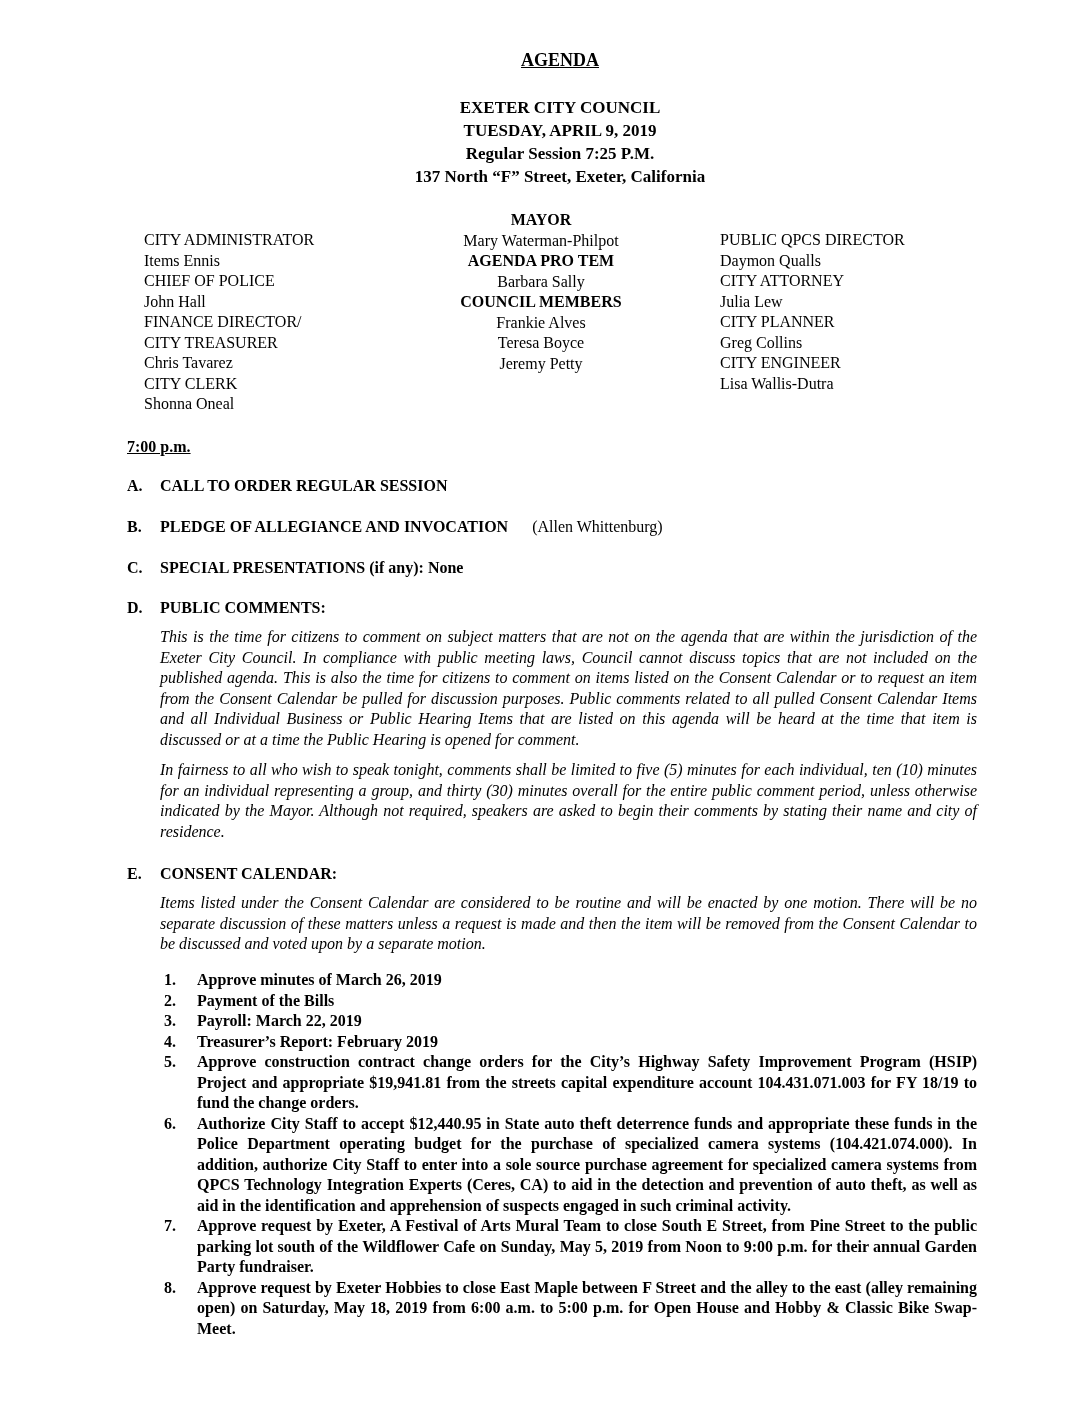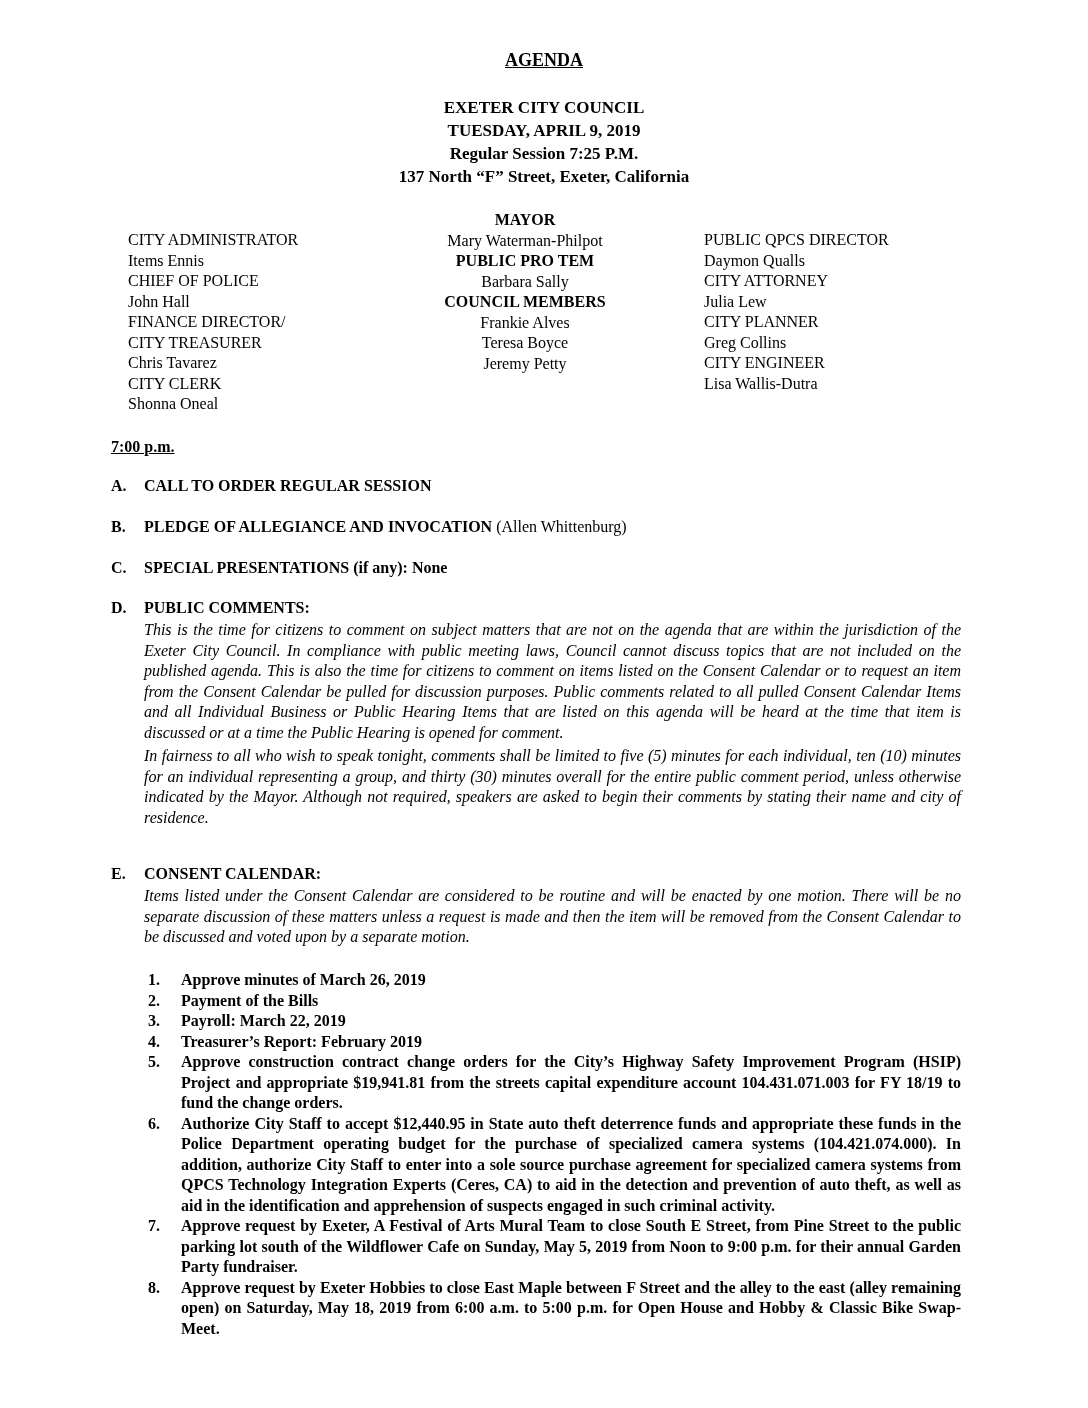--- a/index.html
+++ b/index.html
@@ -1,43 +1,43 @@
 <!DOCTYPE html>
 <html><head>
   <meta charset="utf-8">
   <style>
     html, body { margin: 0; padding: 0; background: #ffffff; }
     body {
       width: 1088px; height: 1408px; position: relative; overflow: hidden;
       font-family: "Liberation Serif", serif; color: #000; font-size: 16.5px;
     }
-    .page { position: absolute; left: 0; top: 0; width: 1000px; height: 1408px; }
+    .page { position: absolute; left: 16px; top: 0; width: 1000px; height: 1408px; }
     .title {
       position: absolute; top: 50px; left: 0; width: 1088px; text-align: center;
       font-weight: bold; font-size: 18px; text-decoration: underline;
     }
     .header-block {
       position: absolute; top: 96px; left: 0; width: 1088px; text-align: center;
       font-weight: bold; font-size: 17px; line-height: 23px;
     }
     .officials { position: absolute; top: 210px; left: 0; width: 1088px; line-height: 20.5px; font-size: 16px; }
     .col-left { position: absolute; left: 128px; top: 20px; }
     .col-mid { position: absolute; left: 375px; width: 300px; top: 0; text-align: center; }
     .col-right { position: absolute; left: 704px; top: 20px; }
     .bold { font-weight: bold; }
     .time-label {
       position: absolute; top: 438px; left: 111px; font-weight: bold; text-decoration: underline; font-size: 16px;
     }
     .section { position: absolute; left: 111px; width: 850px; font-size: 16px; }
     .section .letter { position: absolute; left: 0; top: 0; font-weight: bold; }
     .section .heading { margin-left: 33px; font-weight: bold; }
-    .section .heading .normal { font-weight: normal; }
+    .section .heading .normal { font-weight: normal; margin-left: 20px; }
     .section .para {
       margin-left: 33px; font-style: italic; line-height: 20.5px; text-align: justify;
-      margin-top: 3px;
+      margin-top: 10px;
     }
     .section .para + .para { }
     .items { position: absolute; left: 148px; top: 970px; width: 813px; font-size: 16px; font-weight: bold; line-height: 20.5px; }
     .item { position: relative; padding-left: 33px; text-align: justify; }
     .item .num { position: absolute; left: 0; top: 0; }
   </style>
 </head>
 <body>
 
 <div class="page">
@@ -59,21 +59,21 @@
       <div>John Hall</div>
       <div>FINANCE DIRECTOR/</div>
       <div>CITY TREASURER</div>
       <div>Chris Tavarez</div>
       <div>CITY CLERK</div>
       <div>Shonna Oneal</div>
     </div>
     <div class="col-mid">
       <div class="bold">MAYOR</div>
       <div>Mary Waterman-Philpot</div>
-      <div class="bold">PUBLIC PRO TEM</div>
+      <div class="bold">AGENDA PRO TEM</div>
       <div>Barbara Sally</div>
       <div class="bold">COUNCIL MEMBERS</div>
       <div>Frankie Alves</div>
       <div>Teresa Boyce</div>
       <div>Jeremy Petty</div>
     </div>
     <div class="col-right">
       <div>PUBLIC QPCS DIRECTOR</div>
       <div>Daymon Qualls</div>
       <div>CITY ATTORNEY</div>

